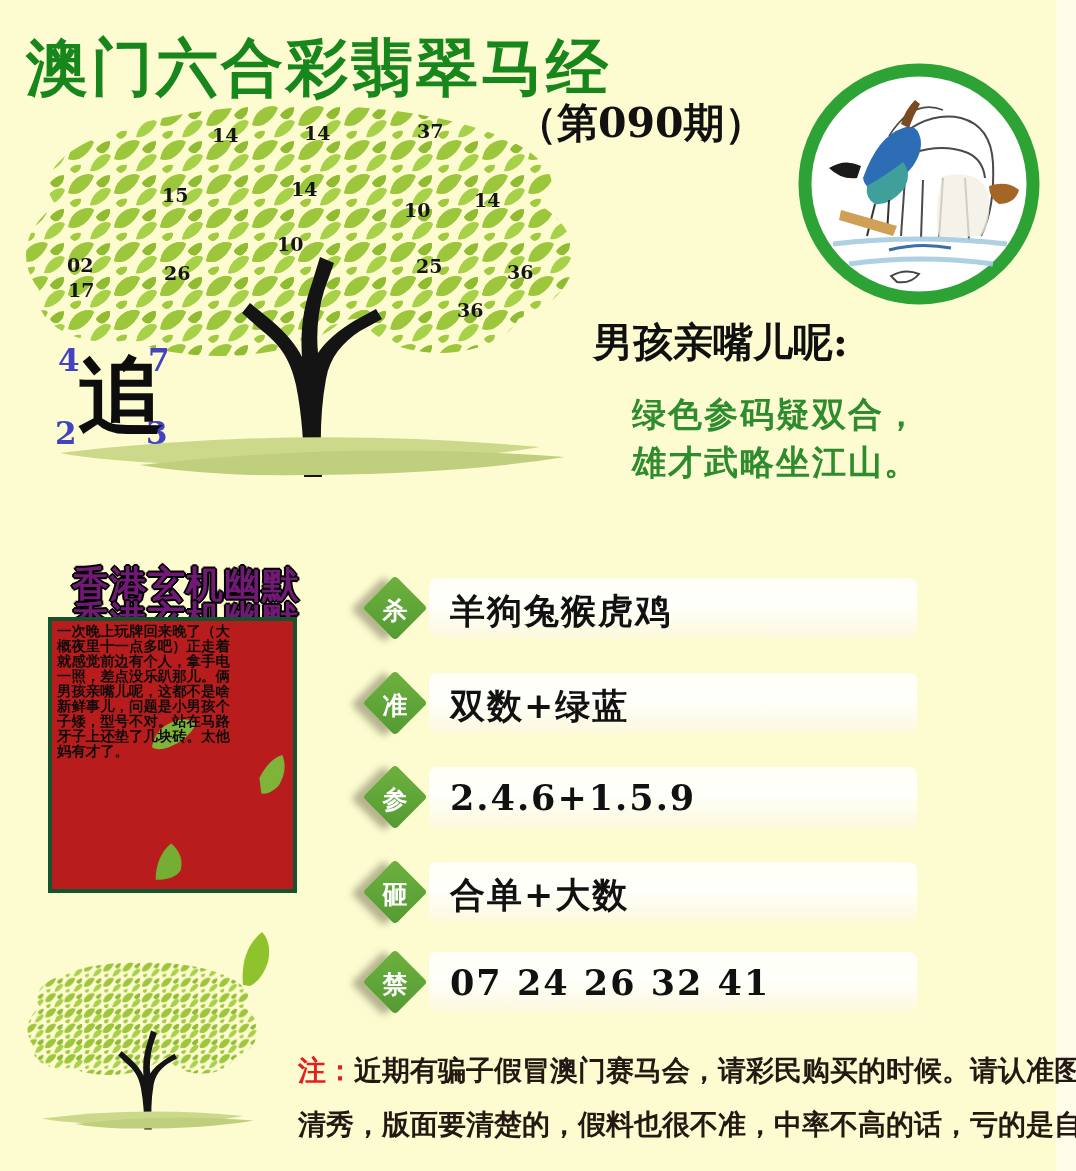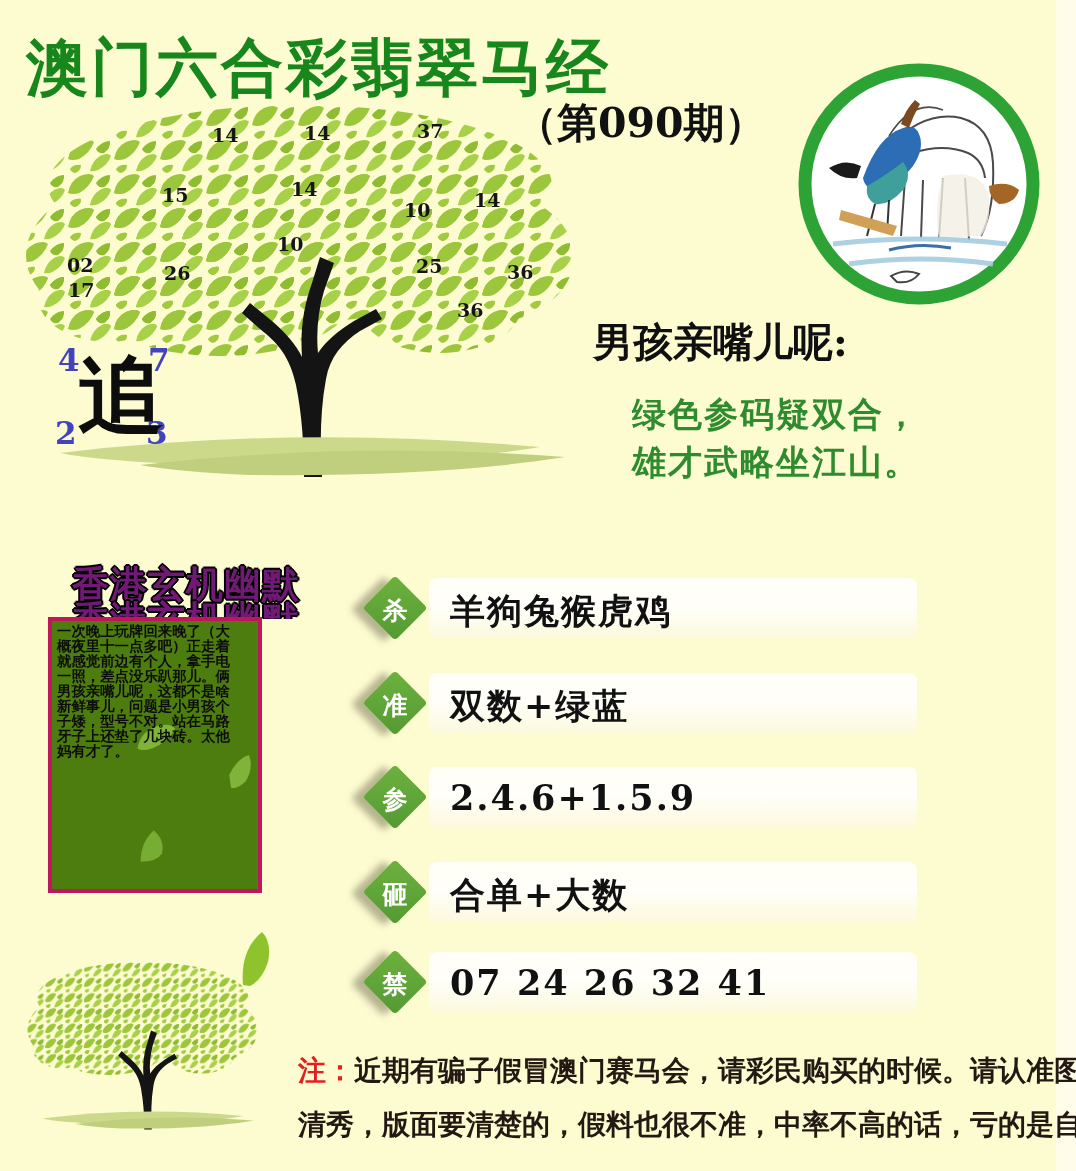--- a/index.html
+++ b/index.html
@@ -31,22 +31,22 @@
              font-family:"DejaVu Serif","Liberation Serif",serif;line-height:1;}
 
   .last-draw{position:absolute;left:30px;top:489px;z-index:3;font-size:21px;color:#161616;
              font-family:"DejaVu Serif","Liberation Serif",serif;letter-spacing:1px;}
 
   .humor-title{z-index:3;font-size:37px;font-weight:bold;color:#701a75;white-space:nowrap;
                font-family:"DejaVu Serif","Liberation Serif",serif;letter-spacing:1px;
                text-shadow:-2px 0 #000,2px 0 #000,0 -2px #000,0 2px #000,-1px -1px #000,1px 1px #000,-1px 1px #000,1px -1px #000;}
   .humor-title-wrap{position:absolute;left:72px;top:560px;z-index:3;}
   .humor-title-clip{position:absolute;left:72px;top:595px;height:24px;overflow:hidden;z-index:3;}
-  .humor-box{position:absolute;left:48px;top:617px;width:214px;height:276px;z-index:3;
-             background:#4d7c0f;border:4px solid #be185d;box-sizing:border-box;}
+  .humor-box{position:absolute;left:48px;top:617px;width:249px;height:276px;z-index:3;
+             background:#b91c1c;border:4px solid #14532d;box-sizing:border-box;}
   .humor-text{position:absolute;left:5px;top:3px;width:345px;color:#0c0c0c;
               font-family:"DejaVu Sans","Liberation Sans",sans-serif;font-size:20px;line-height:21px;
               transform:scale(0.72,0.715);transform-origin:top left;font-weight:bold;white-space:nowrap;}
   .humor-leaves{position:absolute;left:0;top:0;width:100%;height:100%;}
 
   .tip-row{position:absolute;z-index:3;}
   .tip-diamond{position:absolute;width:46px;height:46px;background:linear-gradient(135deg,#6db13e,#549a33);
                transform:rotate(45deg);box-shadow:-7px 9px 7px rgba(110,110,80,0.5);border-radius:4px;}
   .tip-tag{position:absolute;width:66px;text-align:center;left:-10px;top:9px;z-index:4;
            color:#fff;font-size:25px;font-weight:bold;font-family:"DejaVu Serif","Liberation Serif",serif;}

